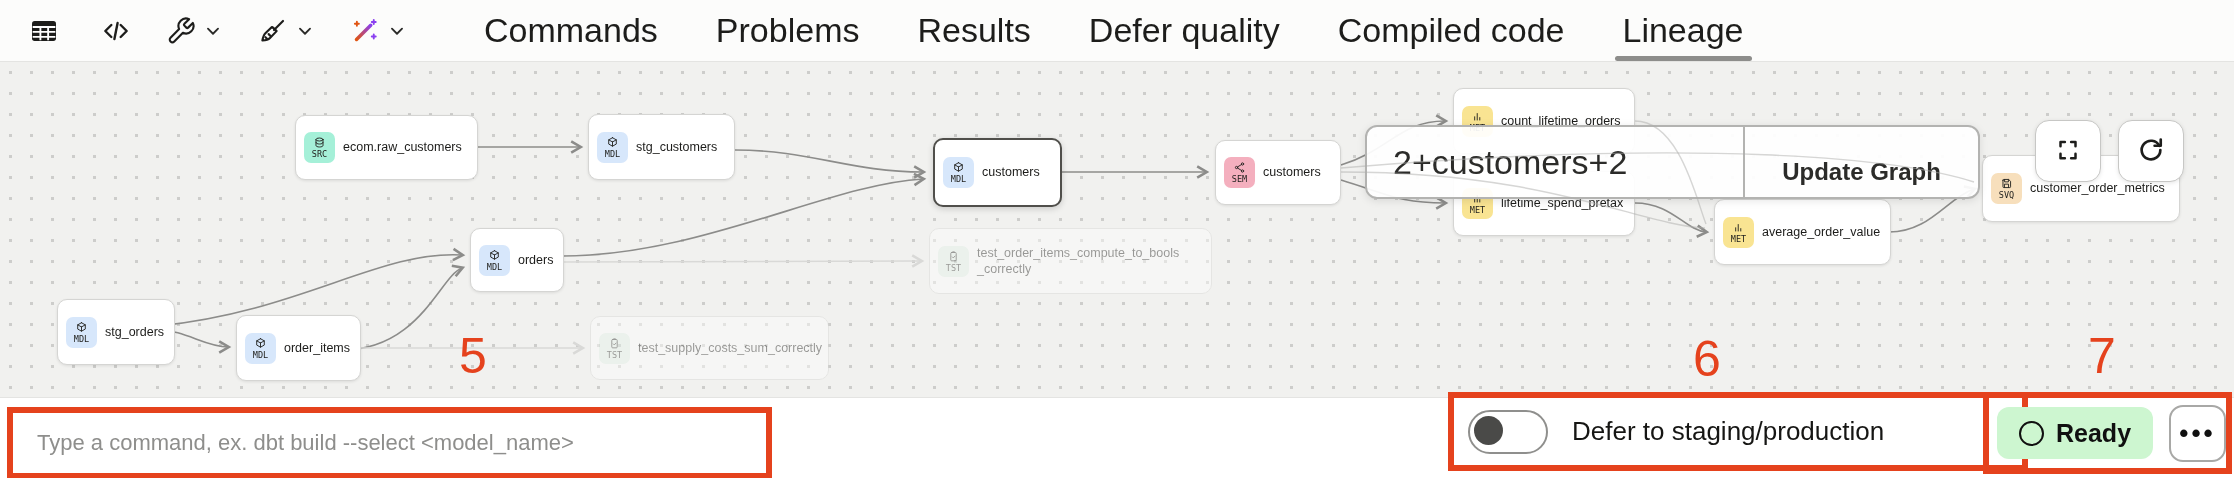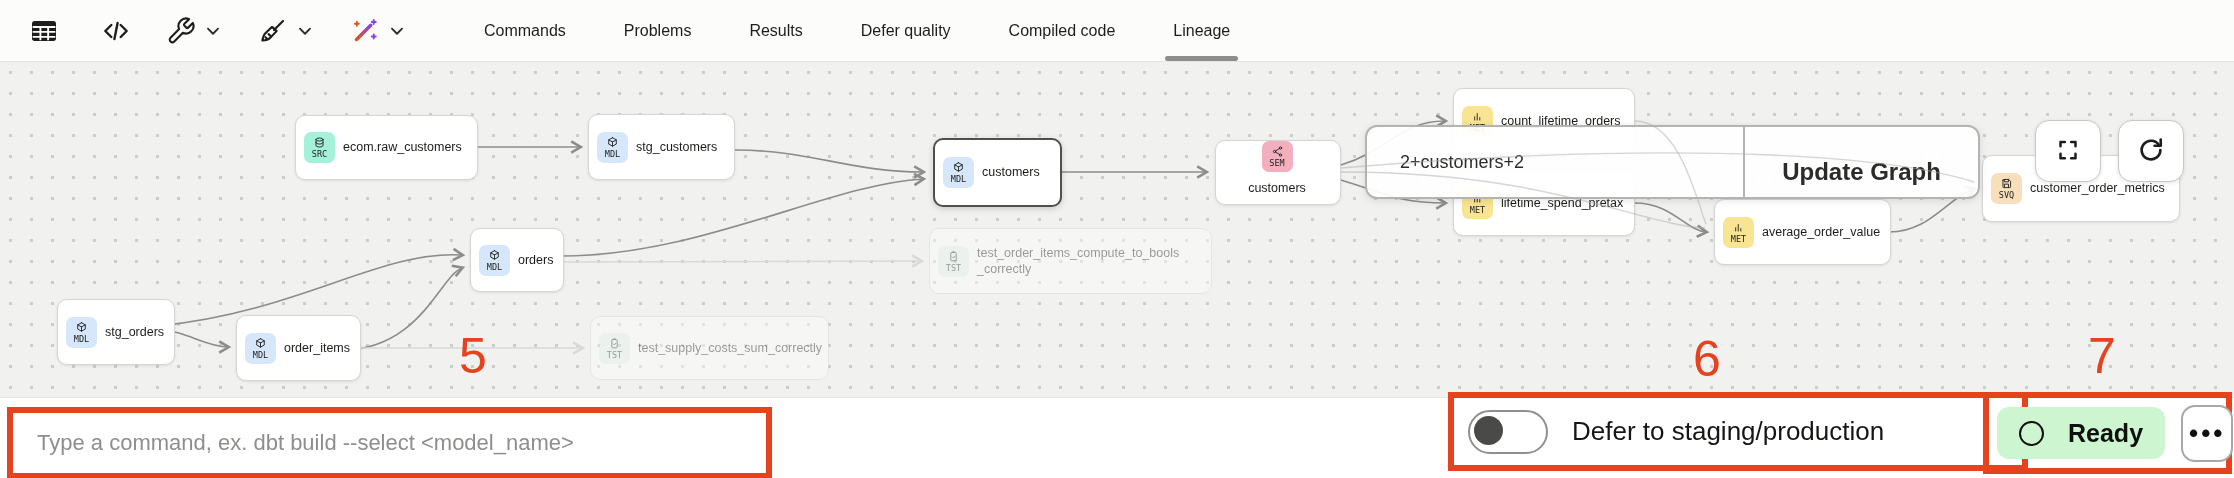--- a/index.html
+++ b/index.html
@@ -13,21 +13,21 @@
     background:#fcfcfb;border-bottom:1px solid #e4e4e2;
     display:flex;align-items:center;box-sizing:border-box;z-index:6;
   }
   .ticons{display:flex;align-items:center;padding-left:28px;}
   .ticon{display:flex;align-items:center;justify-content:center;cursor:pointer;}
   .ticon svg{display:block;}
   .chev{margin-left:6px;}
   .gap-lg{margin-left:40px;}
   .gap-md{margin-left:34px;}
   .tabs{display:flex;align-items:center;gap:58px;margin-left:76px;height:100%;}
-  .tab{position:relative;font-size:16px;color:#1d1d1b;display:flex;align-items:center;height:100%;cursor:pointer;}
+  .tab{position:relative;font-size:34px;color:#1d1d1b;display:flex;align-items:center;height:100%;cursor:pointer;}
   .tab.active::after{
     content:"";position:absolute;left:-8px;right:-8px;bottom:0;height:5px;
     background:#8d8d8b;border-radius:3px;
   }
   
   .canvas{
     position:absolute;left:0;top:62px;width:2234px;height:335px;
     background-color:#f1f1ef;
     background-image:radial-gradient(circle,#cdcdcb 1.5px,transparent 1.7px);
     background-size:21px 21px;
@@ -52,21 +52,21 @@
   .badge svg{width:13px;height:13px;display:block;}
   .blab{font-family:"DejaVu Sans Mono",monospace;font-size:8.5px;line-height:9px;color:#22221f;margin-top:1px;}
   .nlabel{font-size:12.5px;line-height:1.3;color:#1c1c1a;white-space:nowrap;}
   .node.faded .nlabel{white-space:normal;}
   
   .overlay{
     position:absolute;left:1365px;top:63px;width:615px;height:74px;z-index:3;
     background:rgba(255,255,255,.93);border:2px solid #b3b3b1;border-radius:12px;
     box-shadow:0 2px 8px rgba(0,0,0,.10);display:flex;box-sizing:border-box;
   }
-  .oquery{flex:1;display:flex;align-items:center;padding-left:33px;font-size:18px;color:#2b2b29;cursor:text;}
+  .oquery{flex:1;display:flex;align-items:center;padding-left:26px;font-size:34px;color:#2b2b29;cursor:text;}
   .odiv{width:2px;background:#b3b3b1;}
   .oupdate{
     width:233px;display:flex;align-items:center;justify-content:center;
     font-size:24px;font-weight:700;color:#2b2b29;background:none;border:none;
     font-family:"Liberation Sans",sans-serif;cursor:pointer;margin-top:20px;
   }
   .ctrl{
     position:absolute;width:66px;height:62px;border-radius:14px;z-index:5;
     background:#fff;border:1.5px solid #c7c7c5;box-shadow:0 1px 4px rgba(0,0,0,.10);
     display:flex;align-items:center;justify-content:center;cursor:pointer;padding:0;
@@ -90,21 +90,21 @@
   .deferwrap{width:100%;height:100%;display:flex;align-items:center;gap:24px;padding-left:14px;box-sizing:border-box;}
   .toggle{
     width:76px;height:40px;border:2px solid #8f8f8d;border-radius:22px;background:#fff;
     position:relative;flex:0 0 auto;cursor:pointer;
   }
   .knob{position:absolute;left:4px;top:4px;width:29px;height:29px;border-radius:50%;background:#4a4a48;}
   .deferlabel{font-size:26px;font-weight:500;color:#161614;white-space:nowrap;}
   .readywrap{width:100%;height:100%;display:flex;align-items:center;gap:16px;padding-left:8px;box-sizing:border-box;}
   .ready{
     height:52px;padding:0 22px;border-radius:12px;background:#cdf6d0;border:none;
-    display:flex;align-items:center;gap:24px;font-family:"Liberation Sans",sans-serif;cursor:pointer;
+    display:flex;align-items:center;gap:12px;font-family:"Liberation Sans",sans-serif;cursor:pointer;
   }
   .ready .dot{width:25px;height:25px;border-radius:50%;border:2.5px solid #101010;box-sizing:border-box;background:transparent;}
   .ready .rlabel{font-size:25px;font-weight:600;color:#101010;}
   .morebtn{
     width:70px;height:57px;border-radius:14px;background:#fff;border:2px solid #a8a8a6;
     display:flex;align-items:center;justify-content:center;font-size:26px;letter-spacing:3px;
     color:#101010;font-weight:700;cursor:pointer;font-family:"Liberation Sans",sans-serif;
   }
   .digit{
     position:absolute;z-index:11;color:#e5421d;font-size:50px;line-height:1;
@@ -227,21 +227,21 @@
       </div>
       <div class="node selected" style="left: 933px; top: 76px; min-width: 129px; min-height: 69px;">
         <span class="badge" style="background: rgb(215, 231, 251);">
           <svg viewBox="0 0 24 24" fill="none" stroke="#22221f" stroke-width="1.7" stroke-linecap="round" stroke-linejoin="round">
             <path d="M12 3.2l7 3.9v7.8l-7 3.9-7-3.9V7.1l7-3.9zM12 11l7-3.9M12 11L5 7.1M12 11v7.8"></path>
           </svg>
           <span class="blab">MDL</span>
         </span>
         <span class="nlabel">customers</span>
       </div>
-      <div class="node" style="left: 1215px; top: 78px; min-width: 126px; min-height: 65px; flex-direction: column;">
+      <div class="node" style="left: 1215px; top: 78px; min-width: 126px; min-height: 65px;">
         <span class="badge" style="background: rgb(244, 175, 190);">
           <svg viewBox="0 0 24 24" fill="none" stroke="#22221f" stroke-width="1.7" stroke-linecap="round" stroke-linejoin="round">
             <circle cx="17.5" cy="5.5" r="2.1"></circle>
             <circle cx="6.5" cy="12" r="2.1"></circle>
             <circle cx="17.5" cy="18.5" r="2.1"></circle>
             <path d="M8.5 10.9l6.9-4.2M8.5 13.1l6.9 4.2"></path>
           </svg>
           <span class="blab">SEM</span>
         </span>
         <span class="nlabel">customers</span>

